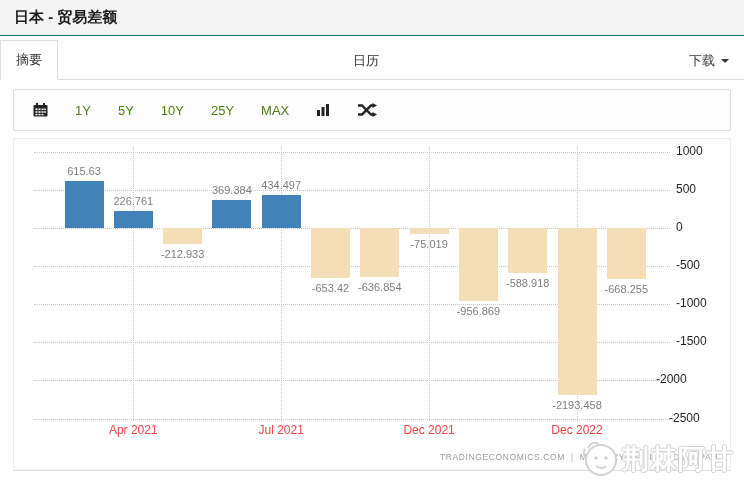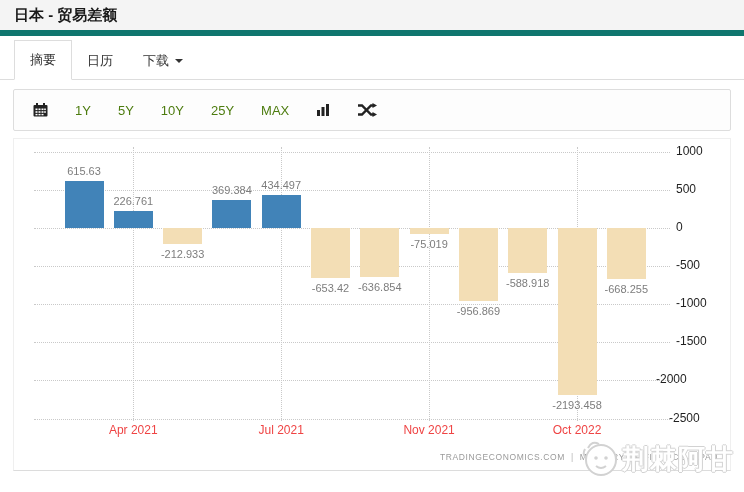--- a/index.html
+++ b/index.html
@@ -1,27 +1,27 @@
 <!DOCTYPE html>
 <html><head>
 <meta charset="utf-8">
 <style>
   * { margin:0; padding:0; box-sizing:border-box; }
   html,body { width:744px; height:492px; background:#ffffff; overflow:hidden;
     font-family:"Liberation Sans", sans-serif; }
   .page { position:relative; width:744px; height:492px; background:#fff; }
 
   
-  .header { height:36px; background:#f4f4f4; border-bottom:6px solid #0f766e;
+  .header { height:36px; background:#f4f4f4; border-bottom:1px solid #0f766e;
     display:flex; align-items:center; padding:0 14px; }
   .header .title { font-size:15px; font-weight:bold; color:#1a1a1a; }
 
   
   .tabbar { height:44px; border-bottom:1px solid #ddd; display:flex; align-items:flex-end;
-    padding-left:14px; background:#fff; }
+    padding-left:0; background:#fff;justify-content:space-between; }
   .tab { font-size:13px; color:#333; padding:10px 15px; cursor:pointer; margin-bottom:-1px;
     display:flex; align-items:center; gap:6px; }
   .tab.active { background:#fff; border:1px solid #ddd; border-bottom:1px solid #fff; }
   .caret { width:0; height:0; border-left:4px solid transparent; border-right:4px solid transparent;
     border-top:4px solid #333; display:inline-block; }
 
   
   .toolbar { margin:9px 13px 0 13px; height:42px; border:1px solid #ddd; border-radius:2px;
     background:#fdfdfd; display:flex; align-items:center; padding:0 19px; gap:27px; }
   .tool { font-size:13px; color:#4d7c0f; cursor:pointer; display:flex; align-items:center; }
@@ -136,23 +136,23 @@
         <div class="ylab" style="left: 662px; top: 195.3px;">-1500</div>
         <div class="hgrid" style="left: 20px; top: 241.4px; width: 636px;"></div>
         <div class="ylab" style="left: 642px; top: 233.4px;">-2000</div>
         <div class="hgrid" style="left: 20px; top: 279.5px; width: 636px;"></div>
         <div class="ylab" style="left: 655px; top: 271.5px;">-2500</div>
         <div class="vgrid" style="left: 119.3px; top: 8px; height: 274px;"></div>
         <div class="xlab" style="left: 74.3px; top: 284px;">Apr 2021</div>
         <div class="vgrid" style="left: 267.2px; top: 8px; height: 274px;"></div>
         <div class="xlab" style="left: 222.2px; top: 284px;">Jul 2021</div>
         <div class="vgrid" style="left: 415.1px; top: 8px; height: 274px;"></div>
-        <div class="xlab" style="left: 370.1px; top: 284px;">Nov 2021</div>
+        <div class="xlab" style="left: 370.1px; top: 284px;">Dec 2021</div>
         <div class="vgrid" style="left: 563px; top: 8px; height: 274px;"></div>
-        <div class="xlab" style="left: 518px; top: 284px;">Oct 2022</div>
+        <div class="xlab" style="left: 518px; top: 284px;">Dec 2022</div>
         <div class="bar" style="left: 50.5px; top: 42.089px; width: 39px; height: 46.911px; background: rgb(65, 131, 184);"></div>
         <div class="bar-label" style="left: 25px; top: 26.089px;">615.63</div>
         <div class="bar" style="left: 99.8px; top: 71.7208px; width: 39px; height: 17.2792px; background: rgb(65, 131, 184);"></div>
         <div class="bar-label" style="left: 74.3px; top: 55.7208px;">226.761</div>
         <div class="bar" style="left: 149.1px; top: 89px; width: 39px; height: 16.2255px; background: rgb(243, 222, 181);"></div>
         <div class="bar-label" style="left: 123.6px; top: 109.225px;">-212.933</div>
         <div class="bar" style="left: 198.4px; top: 60.8529px; width: 39px; height: 28.1471px; background: rgb(65, 131, 184);"></div>
         <div class="bar-label" style="left: 172.9px; top: 44.8529px;">369.384</div>
         <div class="bar" style="left: 247.7px; top: 55.8913px; width: 39px; height: 33.1087px; background: rgb(65, 131, 184);"></div>
         <div class="bar-label" style="left: 222.2px; top: 39.8913px;">434.497</div>

